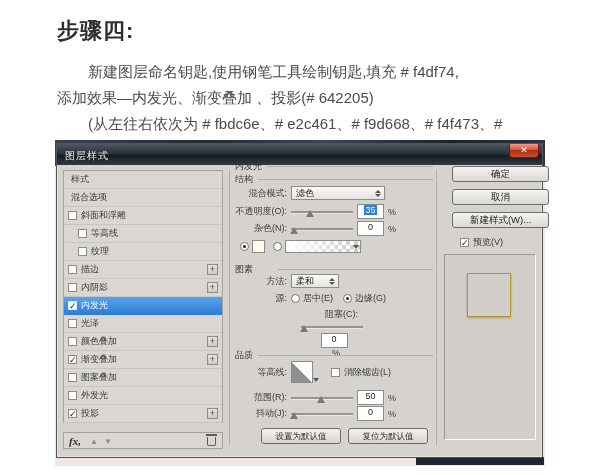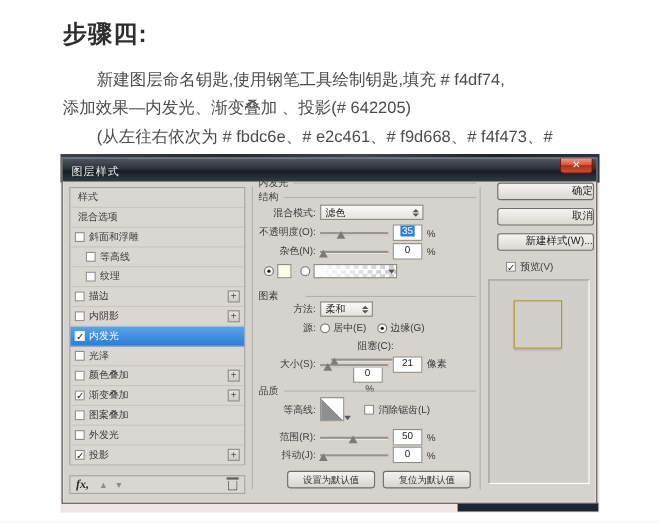--- a/index.html
+++ b/index.html
@@ -98,23 +98,23 @@
     margin-right:4px; cursor:pointer; background-image:linear-gradient(45deg,#8f8f8f 49%,#fcfcfc 50%); }
   #contour .carr { position:absolute; right:-7px; bottom:0; width:0; height:0;
     border-left:3px solid transparent; border-right:3px solid transparent; border-top:4px solid #555; }
   .ckbox { width:9px; height:9px; background:#fdfdfd; border:1px solid #8e8b86; margin-right:4px; cursor:pointer; }
   .dbtn { height:16px; background:linear-gradient(#f4f2ef,#d8d5d0); border:1px solid #6f6d68;
     border-radius:3px; font-size:8.5px; line-height:14px; text-align:center; color:#2b2b2b;
     padding:0 6px; cursor:pointer; }
 
   
   #rcol { left:385px; top:22px; width:96px; height:286px; }
-  .rbtn { position:absolute; left:10px; width:88px; height:16px;
+  .rbtn { position:absolute; left:10px; width:97px; height:16px;
     background:linear-gradient(#f6f4f1,#dbd8d3); border:1px solid #6f6d68; border-radius:3px;
-    font-size:9.5px; line-height:14px; text-align:right; color:#222; cursor:pointer; }
+    font-size:9.5px; line-height:14px; text-align:center; color:#222; cursor:pointer; }
   #ok { top:0; } #cancel { top:23px; } #newstyle { top:46px; }
   #prevrow { position:absolute; left:18px; top:70px; display:flex; align-items:center; }
   #prevrow .ckbox { background:#fff; }
   #prevrow .ckbox::after { content:"✓"; display:block; font-size:9px; line-height:8px; text-align:center; color:#1d1d1d; }
   #prevlab { font-size:9px; }
   #prevwell { position:absolute; left:2px; top:88px; width:92px; height:186px;
     border:1px solid; border-color:#9a978f #fff #fff #9a978f; background:#d2cfca; }
   #chipwrap { position:absolute; left:22px; top:18px; width:44px; height:44px;
     border:1px solid #b5952c; box-shadow:0 1px 2px rgba(0,0,0,.25); }
   #chip { width:100%; height:100%;
@@ -285,28 +285,20 @@
 
       <div class="row" style="top:148px;flex-direction:column;">
         <span class="lbl">阻塞(C):</span>
         <span class="groove">
             <span class="th" style="left:5%;"></span>
           </span>
         <span class="vbox"><span>0</span></span>
         <span class="unit">%</span>
       </div>
 
-      <div class="row" style="top:164px;">
-        <span class="lbl">大小(S):</span>
-        <span class="groove">
-            <span class="th" style="left:12%;"></span>
-          </span>
-        <span class="vbox"><span>21</span></span>
-        <span class="unit">像素</span>
-      </div>
 
       <div class="grp" style="top:189px;">
         <span class="gl">品质</span>
         <span class="ln"></span>
       </div>
 
       <div class="row" style="top:201px;">
         <span class="lbl">等高线:</span>
         <span id="contour">
             <span class="carr"></span>

